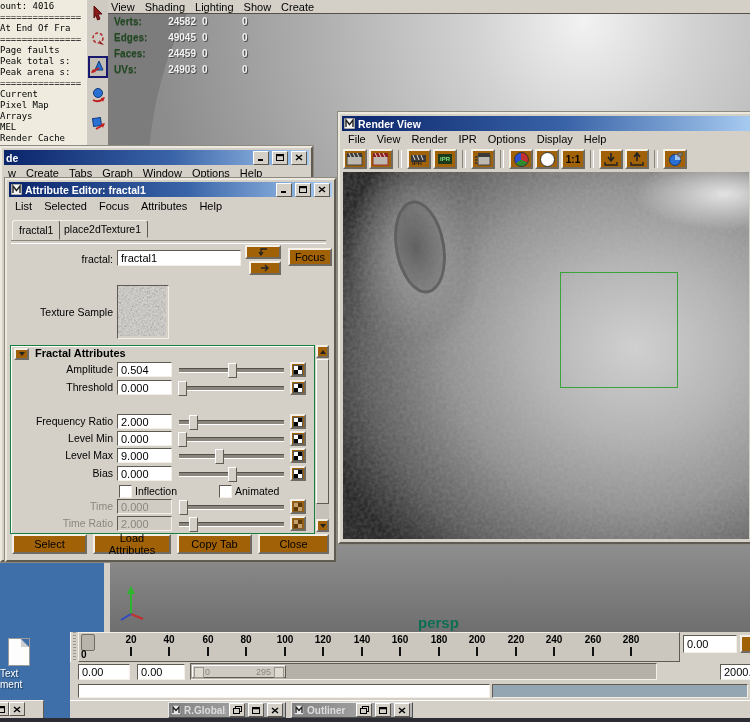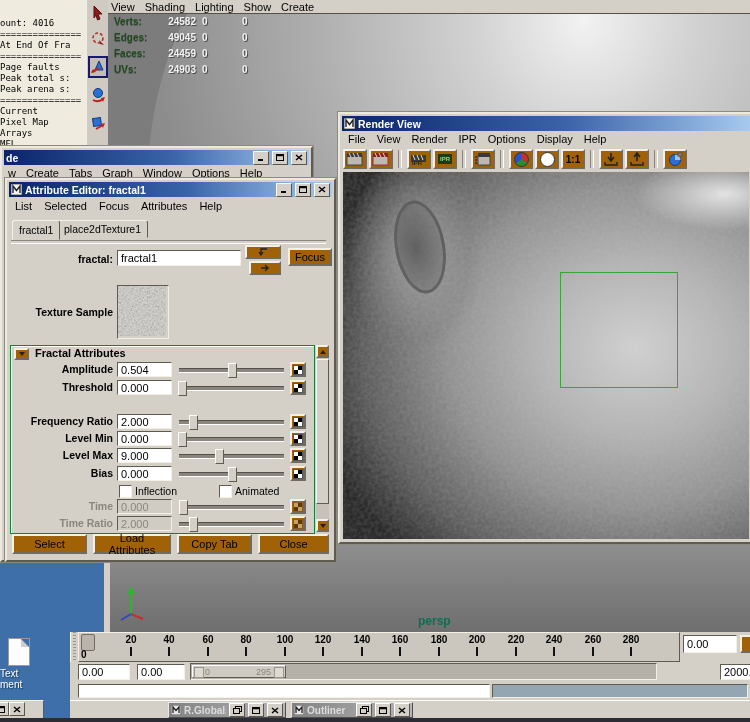--- a/index.html
+++ b/index.html
@@ -20,21 +20,21 @@
   .menu-item{white-space:nowrap;font-size:11px;}
   .btn{background:#a16207;border:2px solid;border-color:#f4f0e8 #6f6b63 #6f6b63 #f4f0e8;
        display:flex;align-items:center;justify-content:center;font-size:11px;box-sizing:border-box;}
   .field{position:absolute;background:#fff;border:1px solid;border-color:#5f5b53 #f4f0e8 #f4f0e8 #5f5b53;
          font-size:11px;padding:0 3px;height:16px;box-sizing:border-box;
          font-family:"Liberation Sans",sans-serif;outline:none;}
   .sunken{border:1px solid;border-color:#5f5b53 #f4f0e8 #f4f0e8 #5f5b53;}
 
   
   .script-panel{left:0;top:0;width:86px;height:146px;background:#efecdf;overflow:hidden;
-                font-family:"DejaVu Sans Mono",monospace;font-size:9px;line-height:11px;white-space:nowrap;padding-top:18px;}
+                font-family:"DejaVu Sans Mono",monospace;font-size:9px;line-height:11px;white-space:nowrap;padding-top:1px;}
 
   
   .toolbox{left:86px;top:0;width:22px;height:146px;background:#cfcbc3;border-left:1px solid #f0ede4;}
   .tool{position:absolute;left:1px;width:20px;height:22px;display:flex;align-items:center;justify-content:center;}
   .tool.selected{border:2px solid #18186e;background:#c2beb6;box-sizing:border-box;}
 
   
   .viewport{left:108px;top:0;width:642px;height:632px;overflow:hidden;background:#7c7c7c;}
   .vp-menubar{position:absolute;left:0;right:0;top:0;height:13px;background:#d4d0c8;
               border-bottom:1px solid #55514a;display:flex;gap:10px;align-items:center;
@@ -45,29 +45,29 @@
   .shoulders{position:absolute;left:0;right:0;top:520px;height:105px;
              background:linear-gradient(180deg,#929292,#6c6c6c);}
   .neck{position:absolute;left:170px;top:470px;width:330px;height:150px;border-radius:50%;
         background:radial-gradient(ellipse at 50% 30%,#a2a2a2,#7a7a7a 60%,rgba(120,120,120,0));}
   .hud{position:absolute;left:6px;top:2px;width:170px;font-size:10px;font-weight:bold;}
   .hud-row{position:relative;height:16px;}
   .hud-label{position:absolute;left:0;color:#1e4a1e;text-shadow:0 1px 0 rgba(0,0,0,.25);}
   .hud-value{position:absolute;left:38px;width:44px;text-align:right;color:#f2f2f2;text-shadow:1px 1px 0 #4a4a4a;}
   .hud-c1{position:absolute;left:88px;color:#f2f2f2;text-shadow:1px 1px 0 #4a4a4a;}
   .hud-c2{position:absolute;left:128px;color:#f2f2f2;text-shadow:1px 1px 0 #4a4a4a;}
-  .persp-label{position:absolute;left:310px;top:600px;color:#0c6e52;font-weight:bold;font-size:12px;}
+  .persp-label{position:absolute;left:310px;top:600px;color:#0c6e52;font-weight:bold;font-size:15px;}
 
   
   .tab{position:absolute;height:18px;background:#d4d0c8;border:1px solid;
        border-color:#f4f0e8 #5f5b53 #d4d0c8 #f4f0e8;border-radius:3px 3px 0 0;
        display:flex;align-items:center;justify-content:center;font-size:10.5px;padding:0 6px;box-sizing:border-box;}
   .tab.active{height:20px;top:-2px;z-index:2;}
   .attr-row{position:absolute;left:0;width:327px;height:16px;}
-  .attr-label{position:absolute;left:4px;width:102px;text-align:right;font-size:10.5px;line-height:15px;font-weight:bold;}
+  .attr-label{position:absolute;left:4px;width:102px;text-align:right;font-size:10.5px;line-height:15px;}
   .attr-row .field{left:110px;top:0;width:55px;height:15px;font-size:11px;}
   .slider{position:absolute;left:172px;top:0;width:105px;height:15px;}
   .slider .track{position:absolute;left:0;right:0;top:6px;height:3px;background:#8a867e;
                  border-bottom:1px solid #fff;border-top:1px solid #55514a;}
   .slider .thumb{position:absolute;top:1px;width:7px;height:13px;background:#d4d0c8;
                  border:1px solid;border-color:#fff #5f5b53 #5f5b53 #fff;}
   .map-btn{position:absolute;left:283px;top:0;width:16px;height:15px;padding:0;}
   .checker{width:8px;height:8px;background:conic-gradient(#000 0 25%,#fff 0 50%,#000 0 75%,#fff 0);border:1px solid #555;}
   .attr-row.disabled .attr-label{color:#8a867e;}
   .attr-row.disabled .field{background:#d0ccc4;color:#8a867e;}

